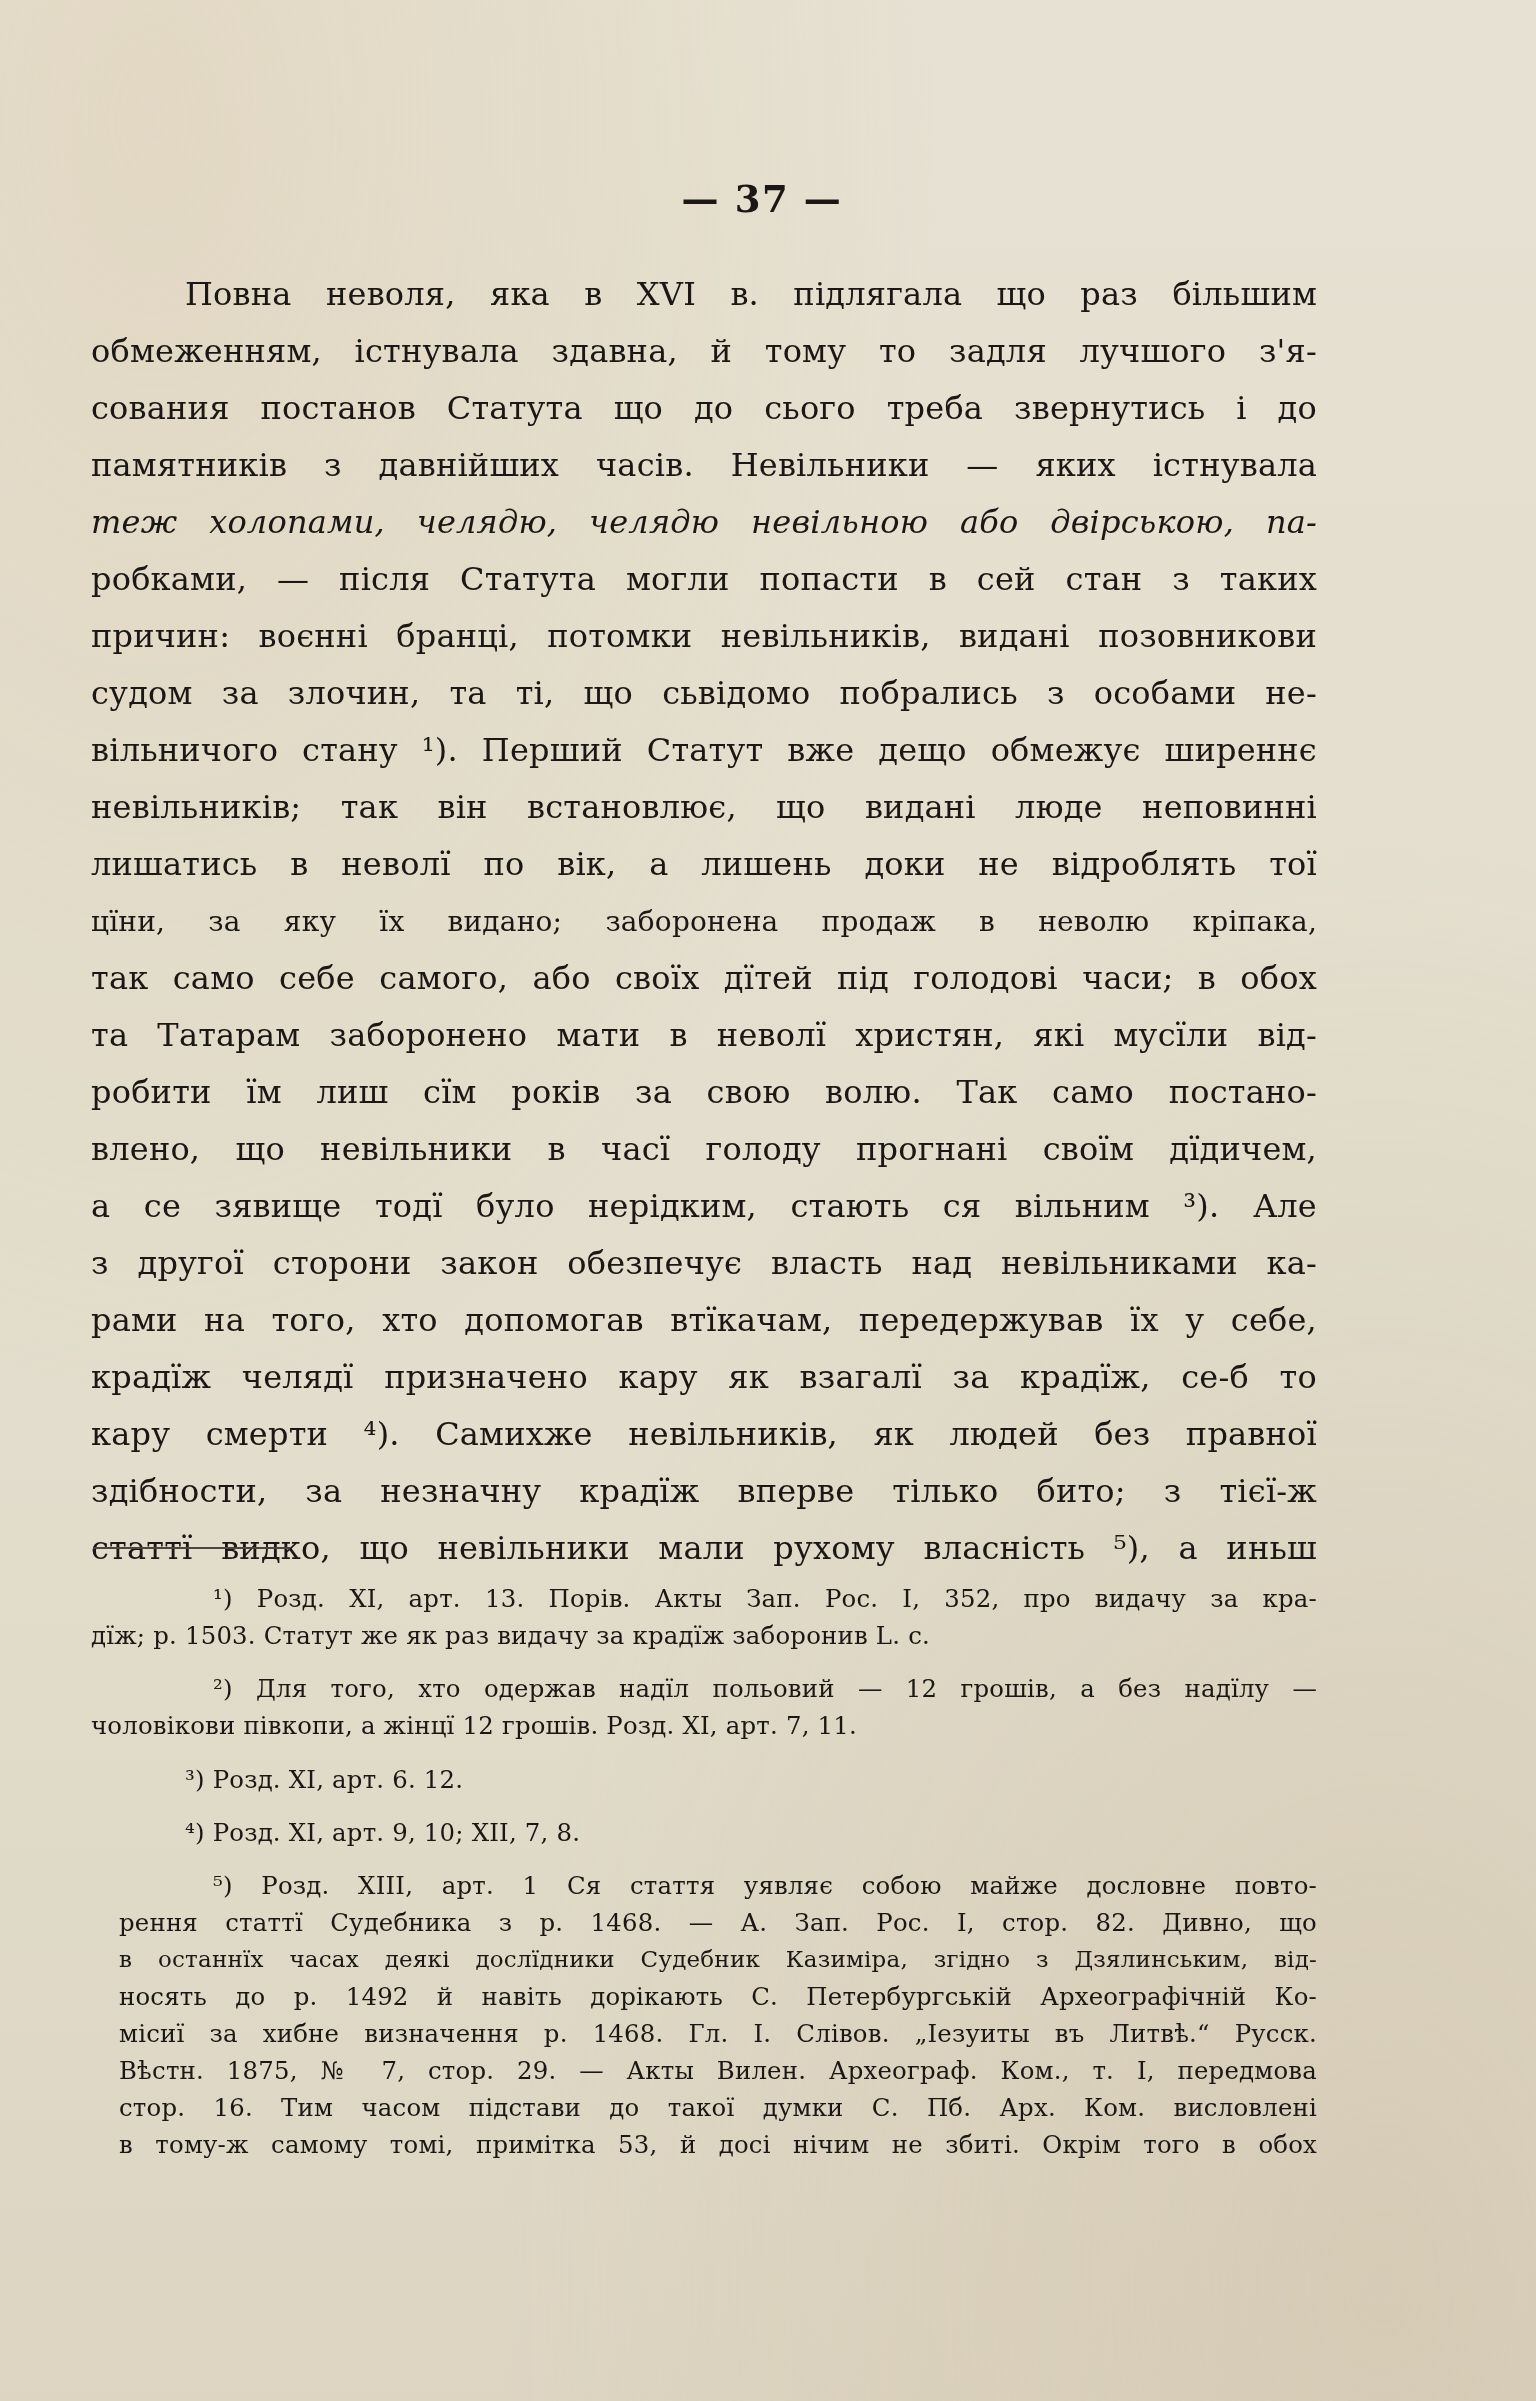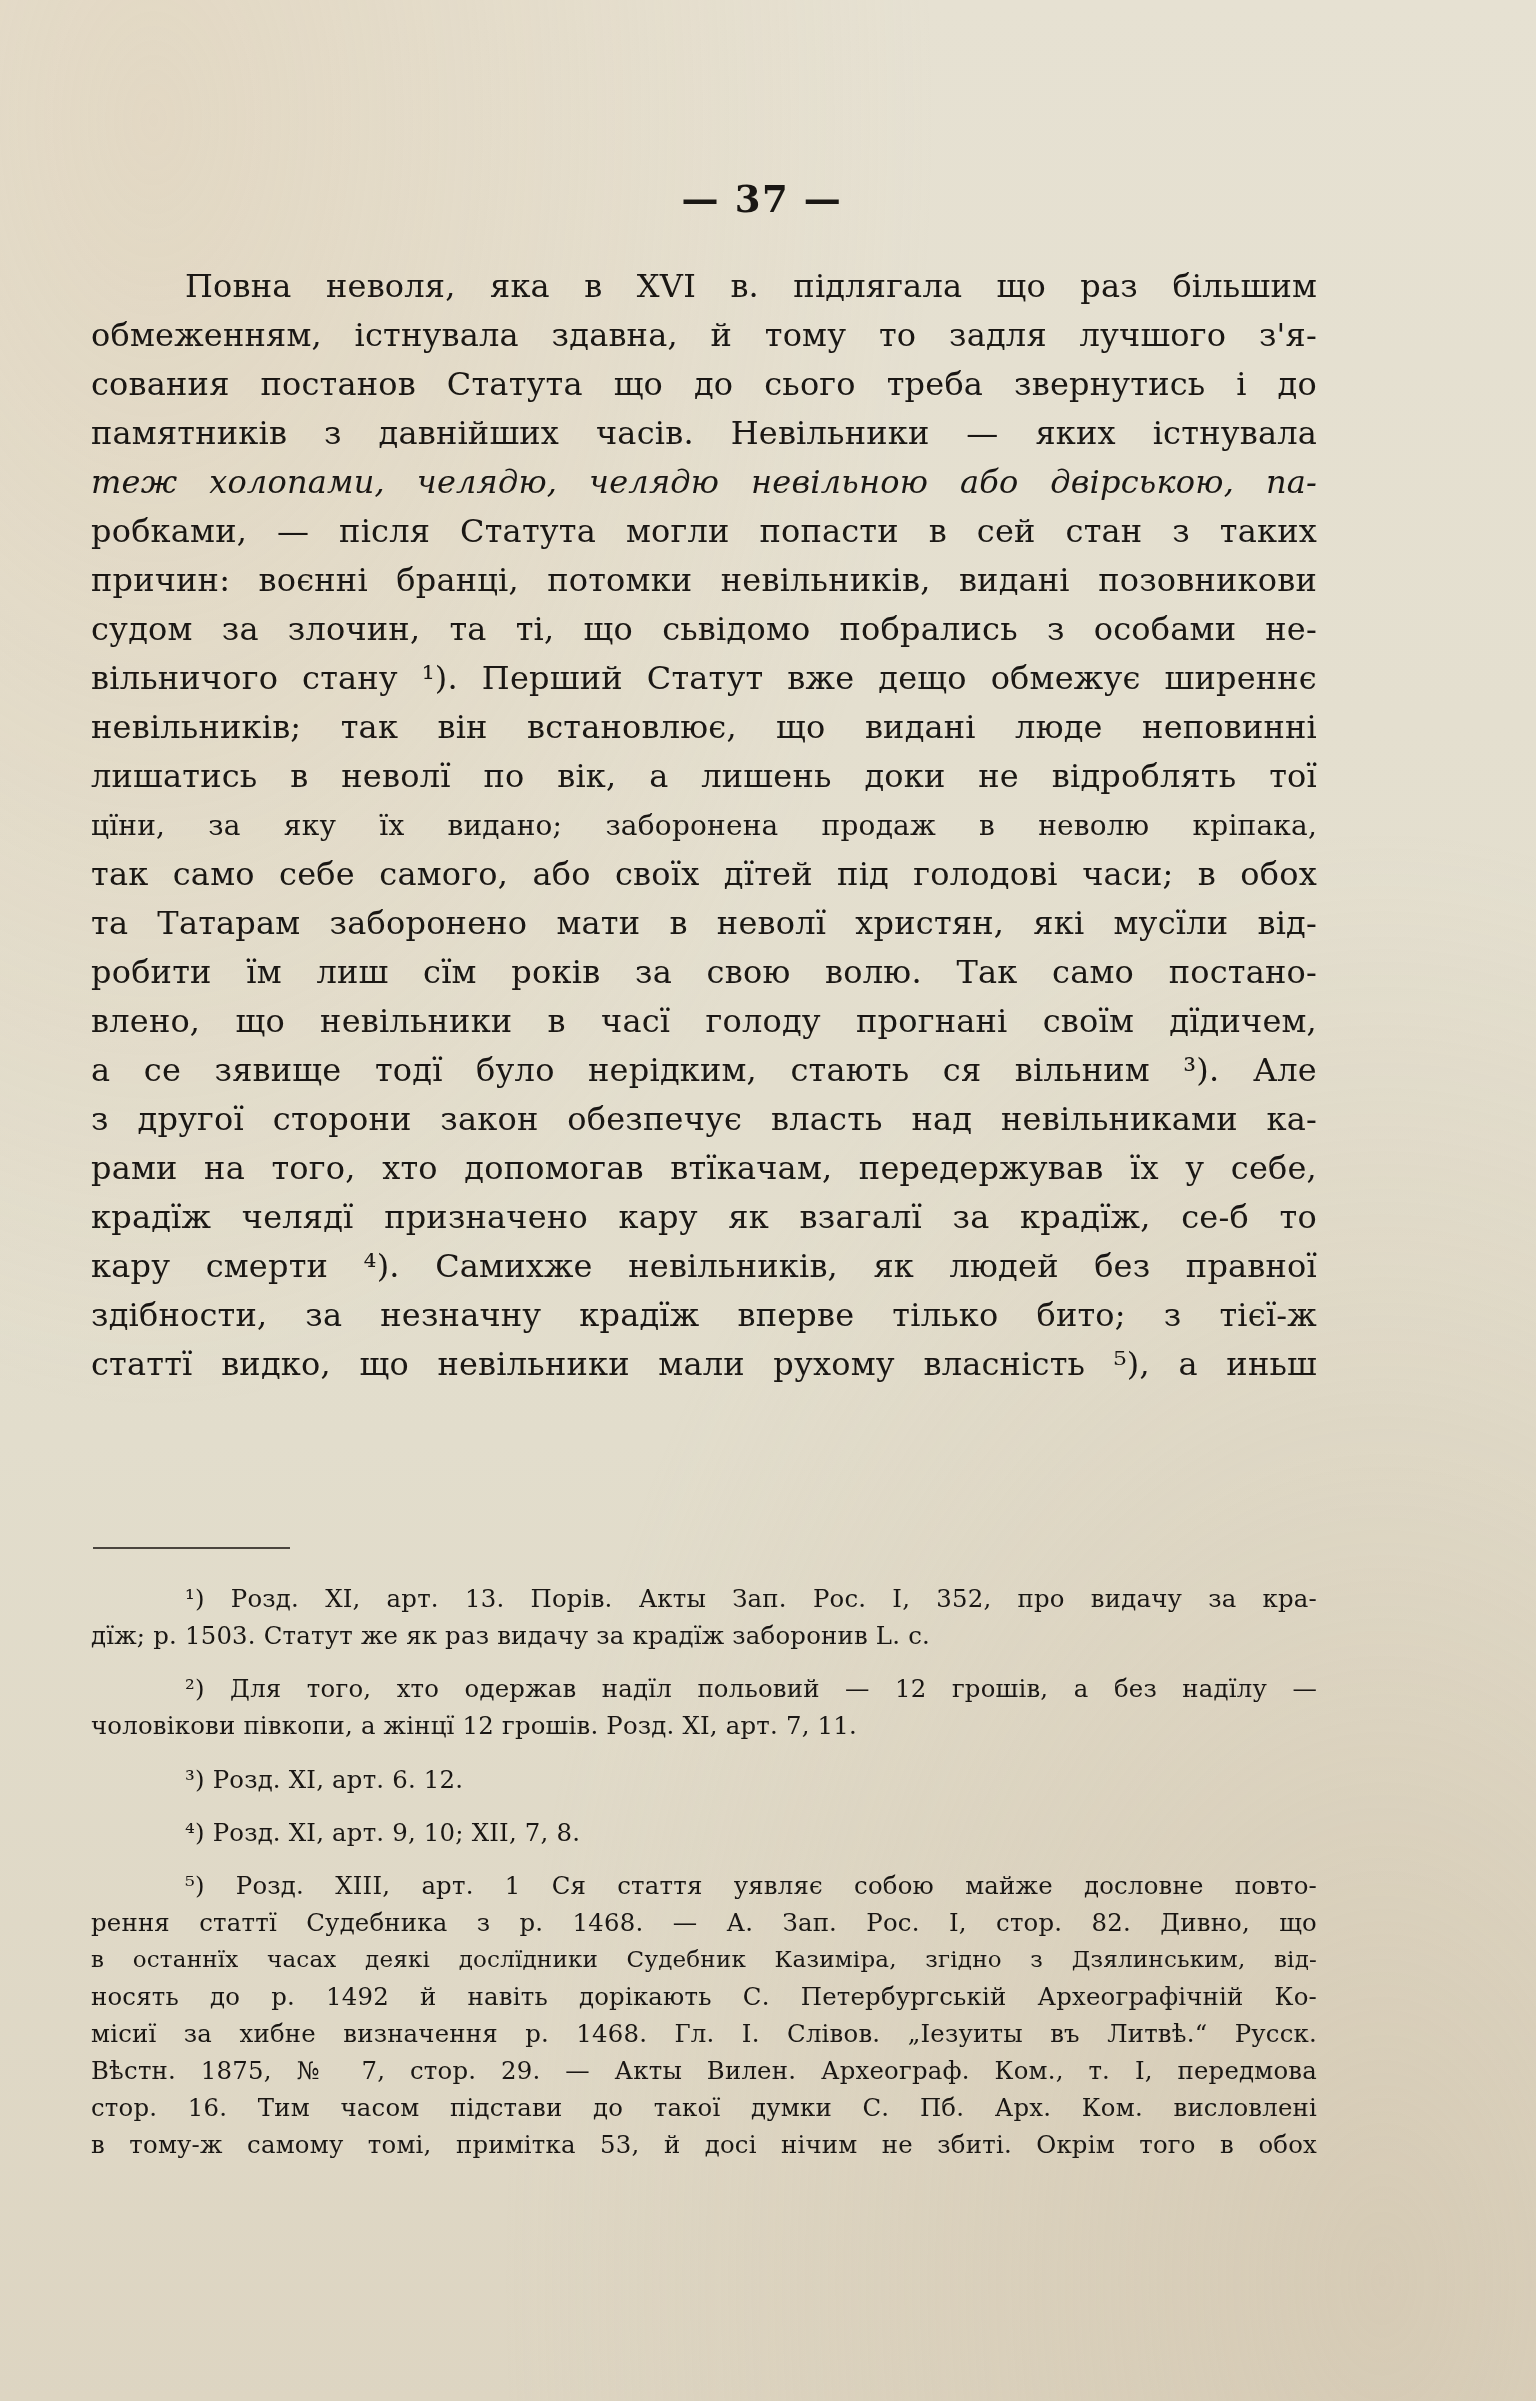--- a/index.html
+++ b/index.html
@@ -22,36 +22,37 @@
   }
   .body-text {
     position: absolute; left: 91px; top: 262px; width: 1226px;
   }
   .line {
     display: block; height: 49px; line-height: 49px;
     font-size: 32px; white-space: nowrap;
     text-align: justify; text-align-last: justify;
     font-family: "DejaVu Serif", serif;
     letter-spacing: 0.2px;
+    margin-top: 8px;
   }
   .line.indent { padding-left: 94px; }
   .rule {
     position: absolute; left: 93px; top: 1547px; width: 197px; height: 1.6px;
     background: #4a453e;
   }
   .footnotes {
     position: absolute; left: 91px; top: 1580px; width: 1226px;
   }
   .fn-line {
     display: block; height: 37px; line-height: 37px;
     font-size: 24.4px; white-space: nowrap;
     font-family: "DejaVu Serif", serif;
     letter-spacing: 0.2px;
   }
-  .fn-line.j { text-align: justify; text-align-last: justify; }
+  .fn-line.j { text-align: justify; text-align-last: justify; margin-left: 28px; }
   .fn-line.indent { padding-left: 94px; }
   .fn-gap { display: block; height: 16.3px; }
 </style>
 </head>
 <body>
 
 <div>
   <div class="page-number">— 37 —</div>
 
   <div class="body-text">

